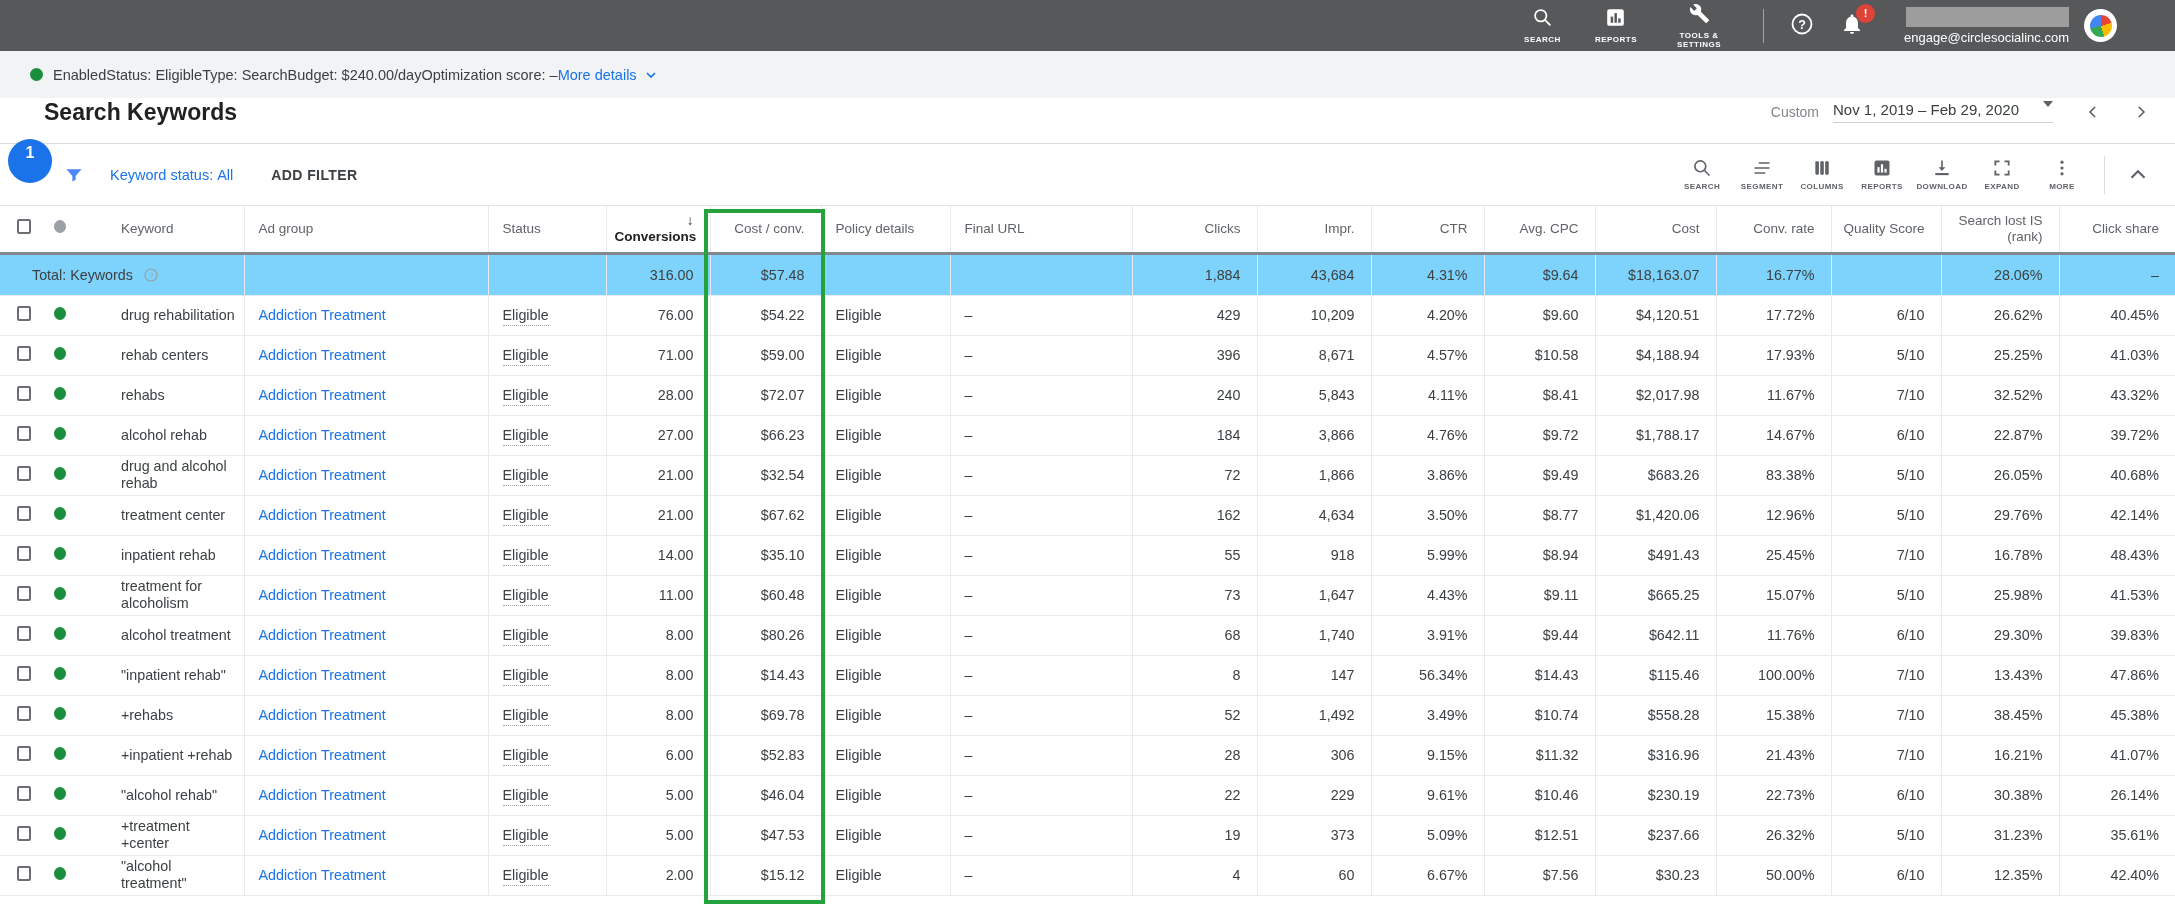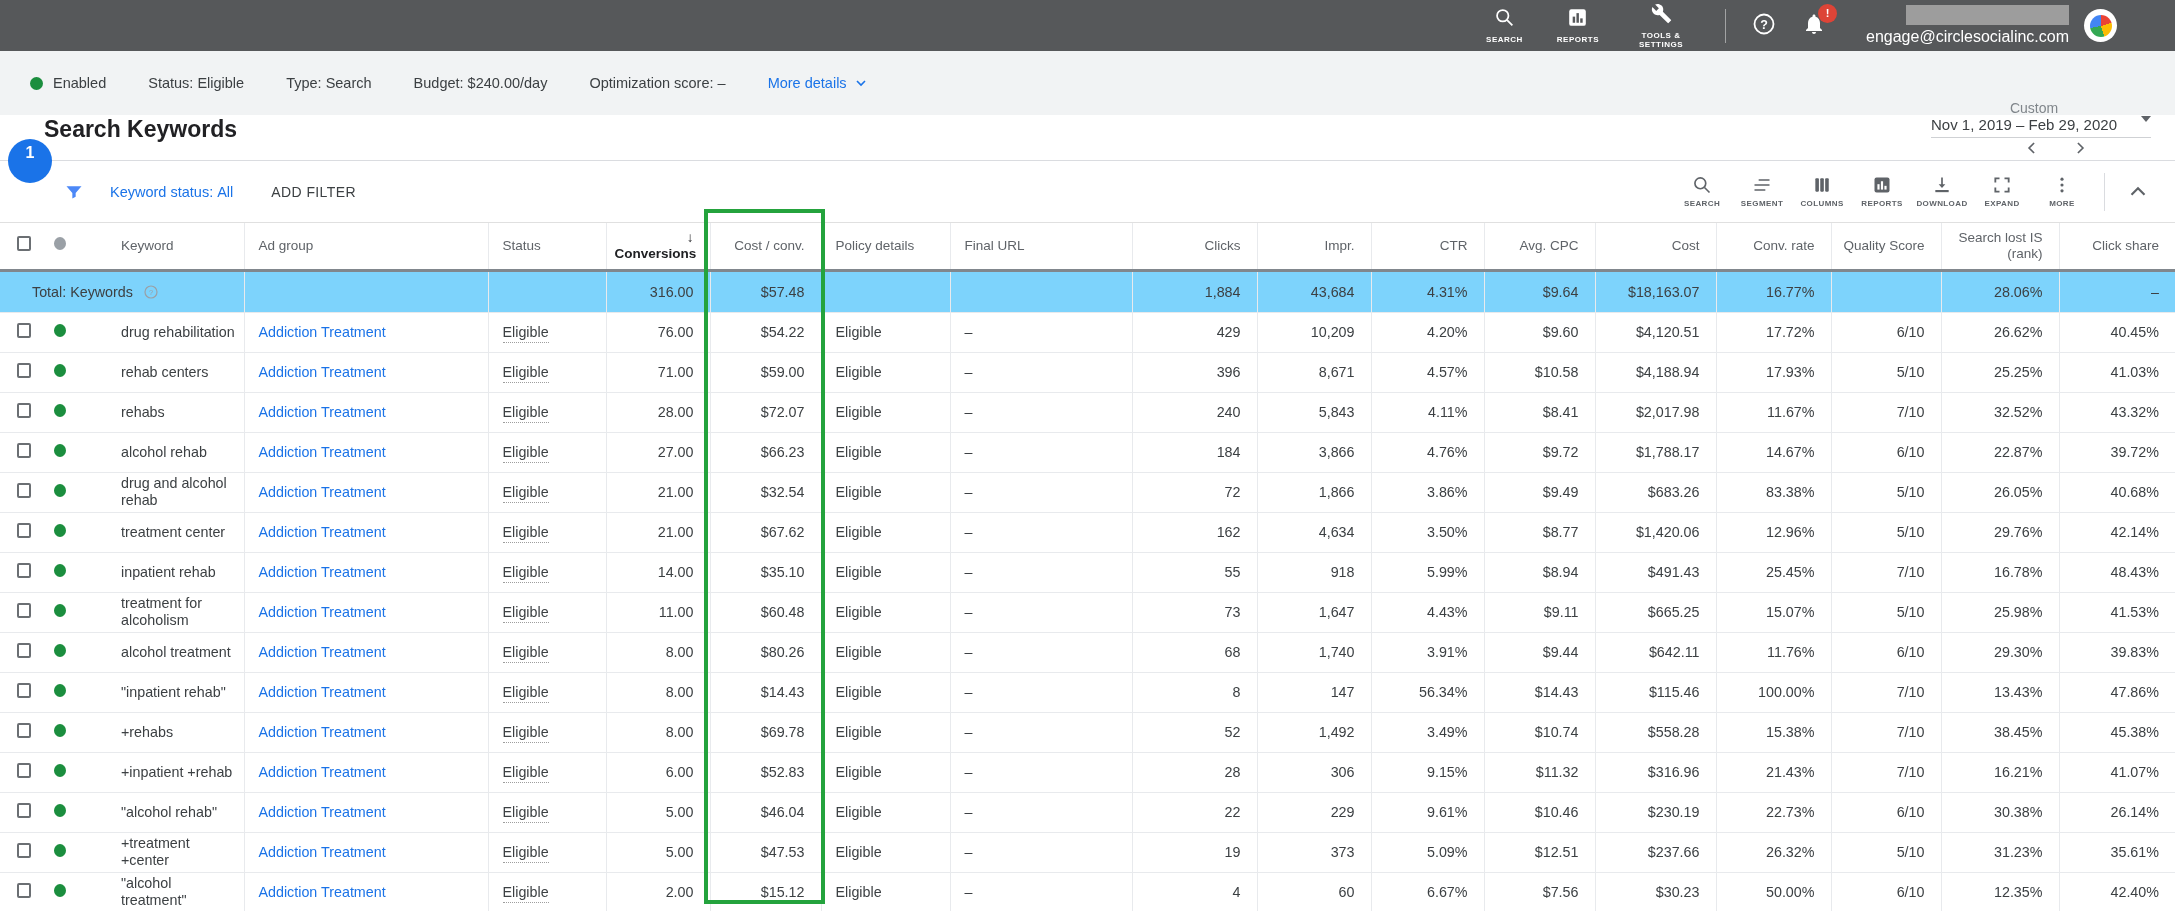--- a/index.html
+++ b/index.html
@@ -12,49 +12,49 @@
   .nav-item svg { width:21px; height:21px; }
   .nav-label { margin-top:3px; font-size:8px; font-weight:bold; letter-spacing:.5px; color:#fff; text-align:center; line-height:9px; max-width:56px; }
   .tb-divider { width:1px; height:34px; background:rgba(255,255,255,.45); margin:0 26px 0 2px; }
   .help-btn { margin-right:26px; cursor:pointer; display:flex; }
   .help-btn svg { width:24px; height:24px; }
   .bell-wrap { position:relative; margin-right:40px; cursor:pointer; display:flex; }
   .bell-wrap svg { width:24px; height:24px; }
   .bell-badge { position:absolute; top:-8px; right:-11px; width:19px; height:19px; border-radius:50%; background:#dd4437; color:#fff; font-size:11px; font-weight:bold; display:flex; align-items:center; justify-content:center; }
   .account { display:flex; flex-direction:column; align-items:flex-end; margin-right:15px; }
   .redacted { width:163px; height:20px; background:#9d9d9d; margin-bottom:3px; }
-  .email { font-size:16px; color:#fff; }
+  .email { font-size:13px; color:#fff; }
   .avatar { width:33px; height:33px; border-radius:50%; background:#fff; display:flex; align-items:center; justify-content:center; cursor:pointer; }
   .avatar-core { width:22px; height:22px; border-radius:50%; background:conic-gradient(#ea4335 0 20%, #fbbc04 20% 45%, #34a853 45% 72%, #4285f4 72% 100%); }
 
   
-  .campaign-bar { height:64px; background:#f1f3f4; display:flex; align-items:center; padding-left:30px; font-size:14.5px; color:#3c4043; column-gap:42px; }
+  .campaign-bar { height:47px; background:#f1f3f4; display:flex; align-items:center; padding-left:30px; font-size:14.5px; color:#3c4043; }
   .cb-item { display:flex; align-items:center; }
   .green-dot { width:13px; height:13px; border-radius:50%; background:#1b8e3e; margin-right:10px; }
   .more-details { color:#1a73e8; cursor:pointer; display:flex; align-items:center; }
   .more-details svg { width:16px; height:16px; margin-left:6px; }
 
   
   .title-row { height:46px; display:flex; align-items:center; justify-content:space-between; padding:0 24px 17px 44px; border-bottom:1px solid #dadce0; background:#fff; }
   .page-title { font-size:23px; font-weight:600; color:#212124; }
-  .date-ctrl { display:flex; align-items:center; color:#3c4043;flex-direction:column; }
+  .date-ctrl { display:flex; align-items:center; color:#3c4043; }
   .date-mode { font-size:14px; color:#80868b; margin-right:14px; }
   .date-value { display:flex; align-items:flex-start; font-size:15px; padding-bottom:4px; border-bottom:1px solid #cfd1d4; cursor:pointer; }
   .date-caret { width:0; height:0; border-left:5px solid transparent; border-right:5px solid transparent; border-top:6px solid #5f6368; margin-left:24px; }
   .date-nav { display:flex; align-items:center; margin-left:30px; }
   .date-nav svg { width:20px; height:20px; cursor:pointer; }
   .date-nav svg + svg { margin-left:28px; }
 
   
   .filter-row { height:62px; display:flex; align-items:center; justify-content:space-between; padding:0 24px 0 64px; background:#fff; border-bottom:1px solid #e0e0e0; }
   .filter-left { display:flex; align-items:center; }
   .funnel { width:20px; height:20px; margin-right:26px; cursor:pointer; }
   .kw-status { font-size:14.5px; color:#1a73e8; cursor:pointer; }
   .kw-status b { font-weight:normal; }
-  .add-filter { font-size:14px; font-weight:normal; letter-spacing:.4px; color:#3c4043; margin-left:38px; cursor:pointer; }
+  .add-filter { font-size:14px; font-weight:bold; letter-spacing:.4px; color:#3c4043; margin-left:38px; cursor:pointer; }
   .table-toolbar { display:flex; align-items:center; }
   .tt-item { display:flex; flex-direction:column; align-items:center; width:56px; margin-left:4px; cursor:pointer; color:#5f6368; }
   .tt-item svg { width:20px; height:20px; }
   .tt-label { margin-top:4px; font-size:8px; font-weight:bold; letter-spacing:.4px; color:#5f6368; }
   .tt-divider { width:1px; height:38px; background:#dadce0; margin:0 10px 0 14px; }
   .collapse-btn { margin-left:10px; cursor:pointer; display:flex; }
   .collapse-btn svg { width:26px; height:26px; }
 
   
   table { border-collapse:collapse; table-layout:fixed; width:2175px; }

